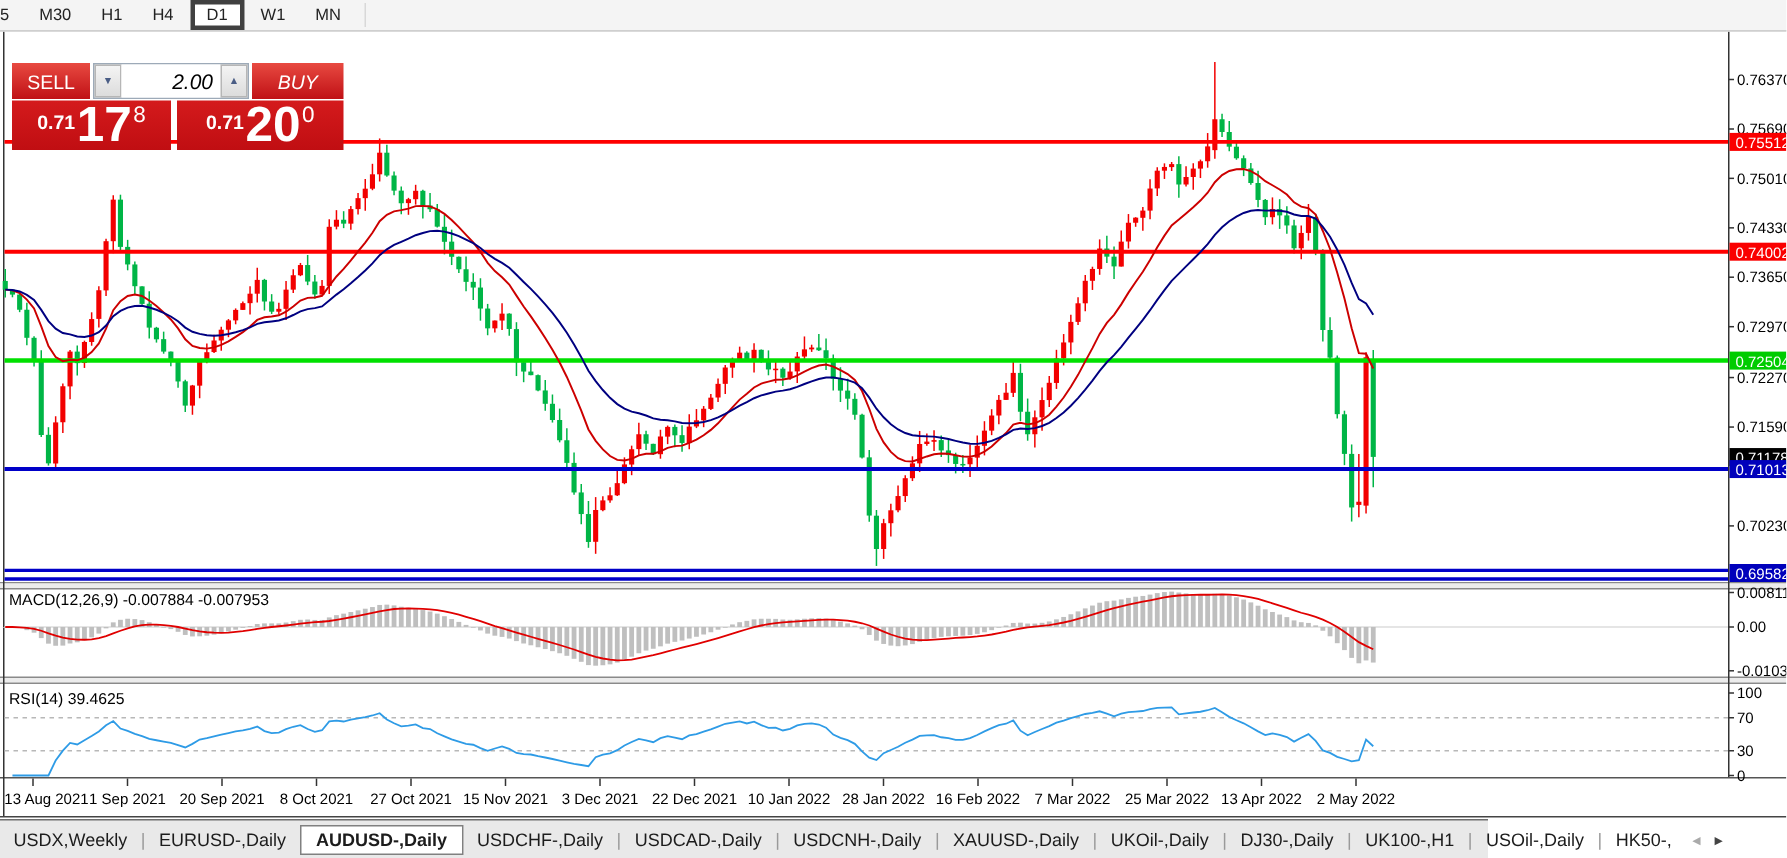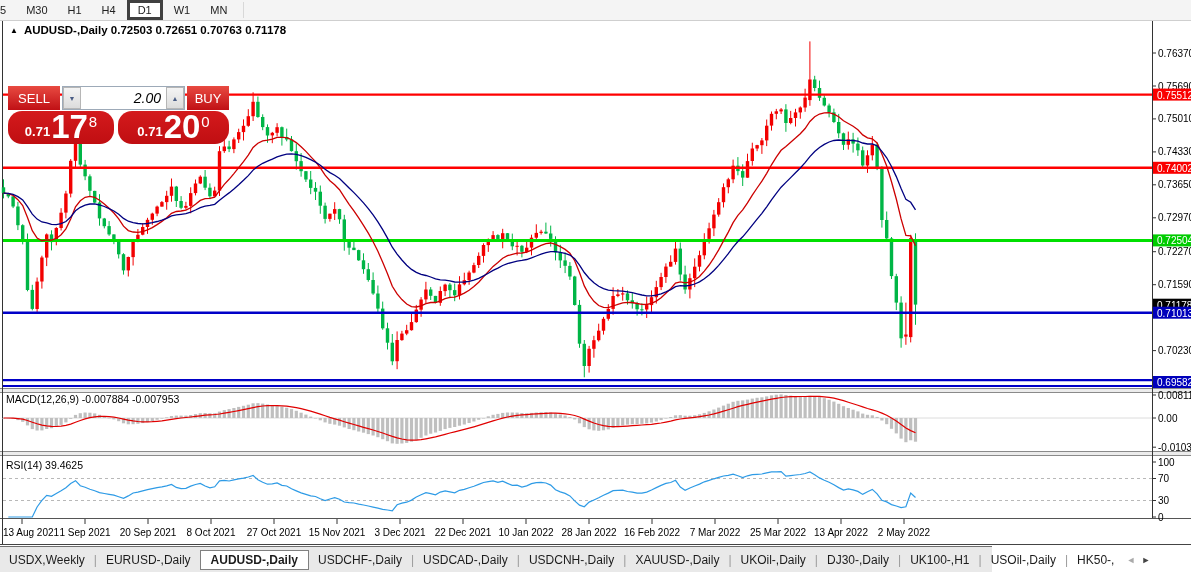--- a/index.html
+++ b/index.html
@@ -15,33 +15,33 @@
   .tf-btn.active{background:#ffffff;border:3px solid #404040;}
   .tf-sep{width:1px;height:16px;background:#d8d8d8;margin:0 6px;}
 
   
   #chart-title{position:absolute;left:10px;top:24px;z-index:5;font-size:11.5px;font-weight:bold;
     color:#000;white-space:nowrap;}
   #chart-title .marker{font-size:8px;margin-right:6px;position:relative;top:-1px;}
 
   
   #trade-panel{position:absolute;left:8px;top:42px;width:221px;z-index:5;}
-  #tp-row1{display:flex;height:24px;margin-top:44px;}
+  #tp-row1{display:flex;height:24px;}
   .tp-btn{background:linear-gradient(#e84a41,#c01015);color:#fff;font-size:13px;
     display:flex;align-items:center;justify-content:center;border:none;cursor:pointer;}
   #sell-btn{width:52px;}
-  #buy-btn{width:42px;margin-left:2px;flex:0 0 auto;}
+  #buy-btn{width:61px;margin-left:2px;flex:0 0 auto;font-style:italic;}
   #spinner{flex:1;display:flex;height:24px;margin-left:2px;border:1px solid #9daab8;box-sizing:border-box;background:#fff;}
   .spin-btn{width:18px;background:linear-gradient(#f4f4f4,#dcdcdc);border:1px solid #b6b6b6;
     color:#4a5d85;font-size:7px;display:flex;align-items:center;justify-content:center;cursor:pointer;box-sizing:border-box;}
   #volume-field{flex:1;font-size:14px;color:#000;display:flex;align-items:center;justify-content:flex-end;
     padding-right:5px;background:#fff;font-style:italic;}
   #tp-row2{display:flex;margin-top:1px;height:33px;}
-  .price-box{background:linear-gradient(#d41a1c,#c00e12);color:#fff;display:flex;align-items:flex-end;
-    justify-content:center;padding-bottom:2px;cursor:pointer;border-radius:14px;}
+  .price-box{background:linear-gradient(#d41a1c,#c00e12);color:#fff;display:flex;align-items:center;
+    justify-content:center;padding-bottom:2px;cursor:pointer;}
   #sell-price{width:106px;}
   #buy-price{width:111px;margin-left:4px;}
   .p-small{font-size:13px;font-weight:bold;margin-bottom:3px;}
   .p-big{font-size:33px;line-height:30px;font-weight:700;margin-left:1px;}
   .p-sup{font-size:15px;margin-bottom:12px;margin-left:1px;}
 
   
   #tabbar{position:absolute;left:0;top:546px;width:992px;height:26px;background:#e9e9e9;
     border-top:1px solid #6f6f6f;display:flex;align-items:center;z-index:6;font-size:12px;color:#1c1c1c;}
   .tab{padding:2px 9px;white-space:nowrap;cursor:pointer;}
@@ -756,21 +756,20 @@
         <text x="778" y="536" font-size="10" fill="#000" text-anchor="middle">25 Mar 2022</text>
         <line x1="841" y1="519" x2="841" y2="524" stroke="#333"></line>
         <text x="841" y="536" font-size="10" fill="#000" text-anchor="middle">13 Apr 2022</text>
         <line x1="904" y1="519" x2="904" y2="524" stroke="#333"></line>
         <text x="904" y="536" font-size="10" fill="#000" text-anchor="middle">2 May 2022</text>
       </g>
     <text x="6" y="403" font-size="10.5" fill="#000">MACD(12,26,9) -0.007884 -0.007953</text>
     <text x="6" y="469" font-size="10.5" fill="#000">RSI(14) 39.4625</text>
   </svg>
 
-  <div id="chart-title"><span class="marker">▲</span><span>AUDUSD-,Daily</span>&nbsp;<span>0.72503 0.72651 0.70763 0.71178</span></div>
 
   <div id="trade-panel">
     <div id="tp-row1">
       <div class="tp-btn" id="sell-btn">SELL</div>
       <div id="spinner">
         <div class="spin-btn">▼</div>
         <div id="volume-field">2.00</div>
         <div class="spin-btn">▲</div>
       </div>
       <div class="tp-btn" id="buy-btn">BUY</div>

